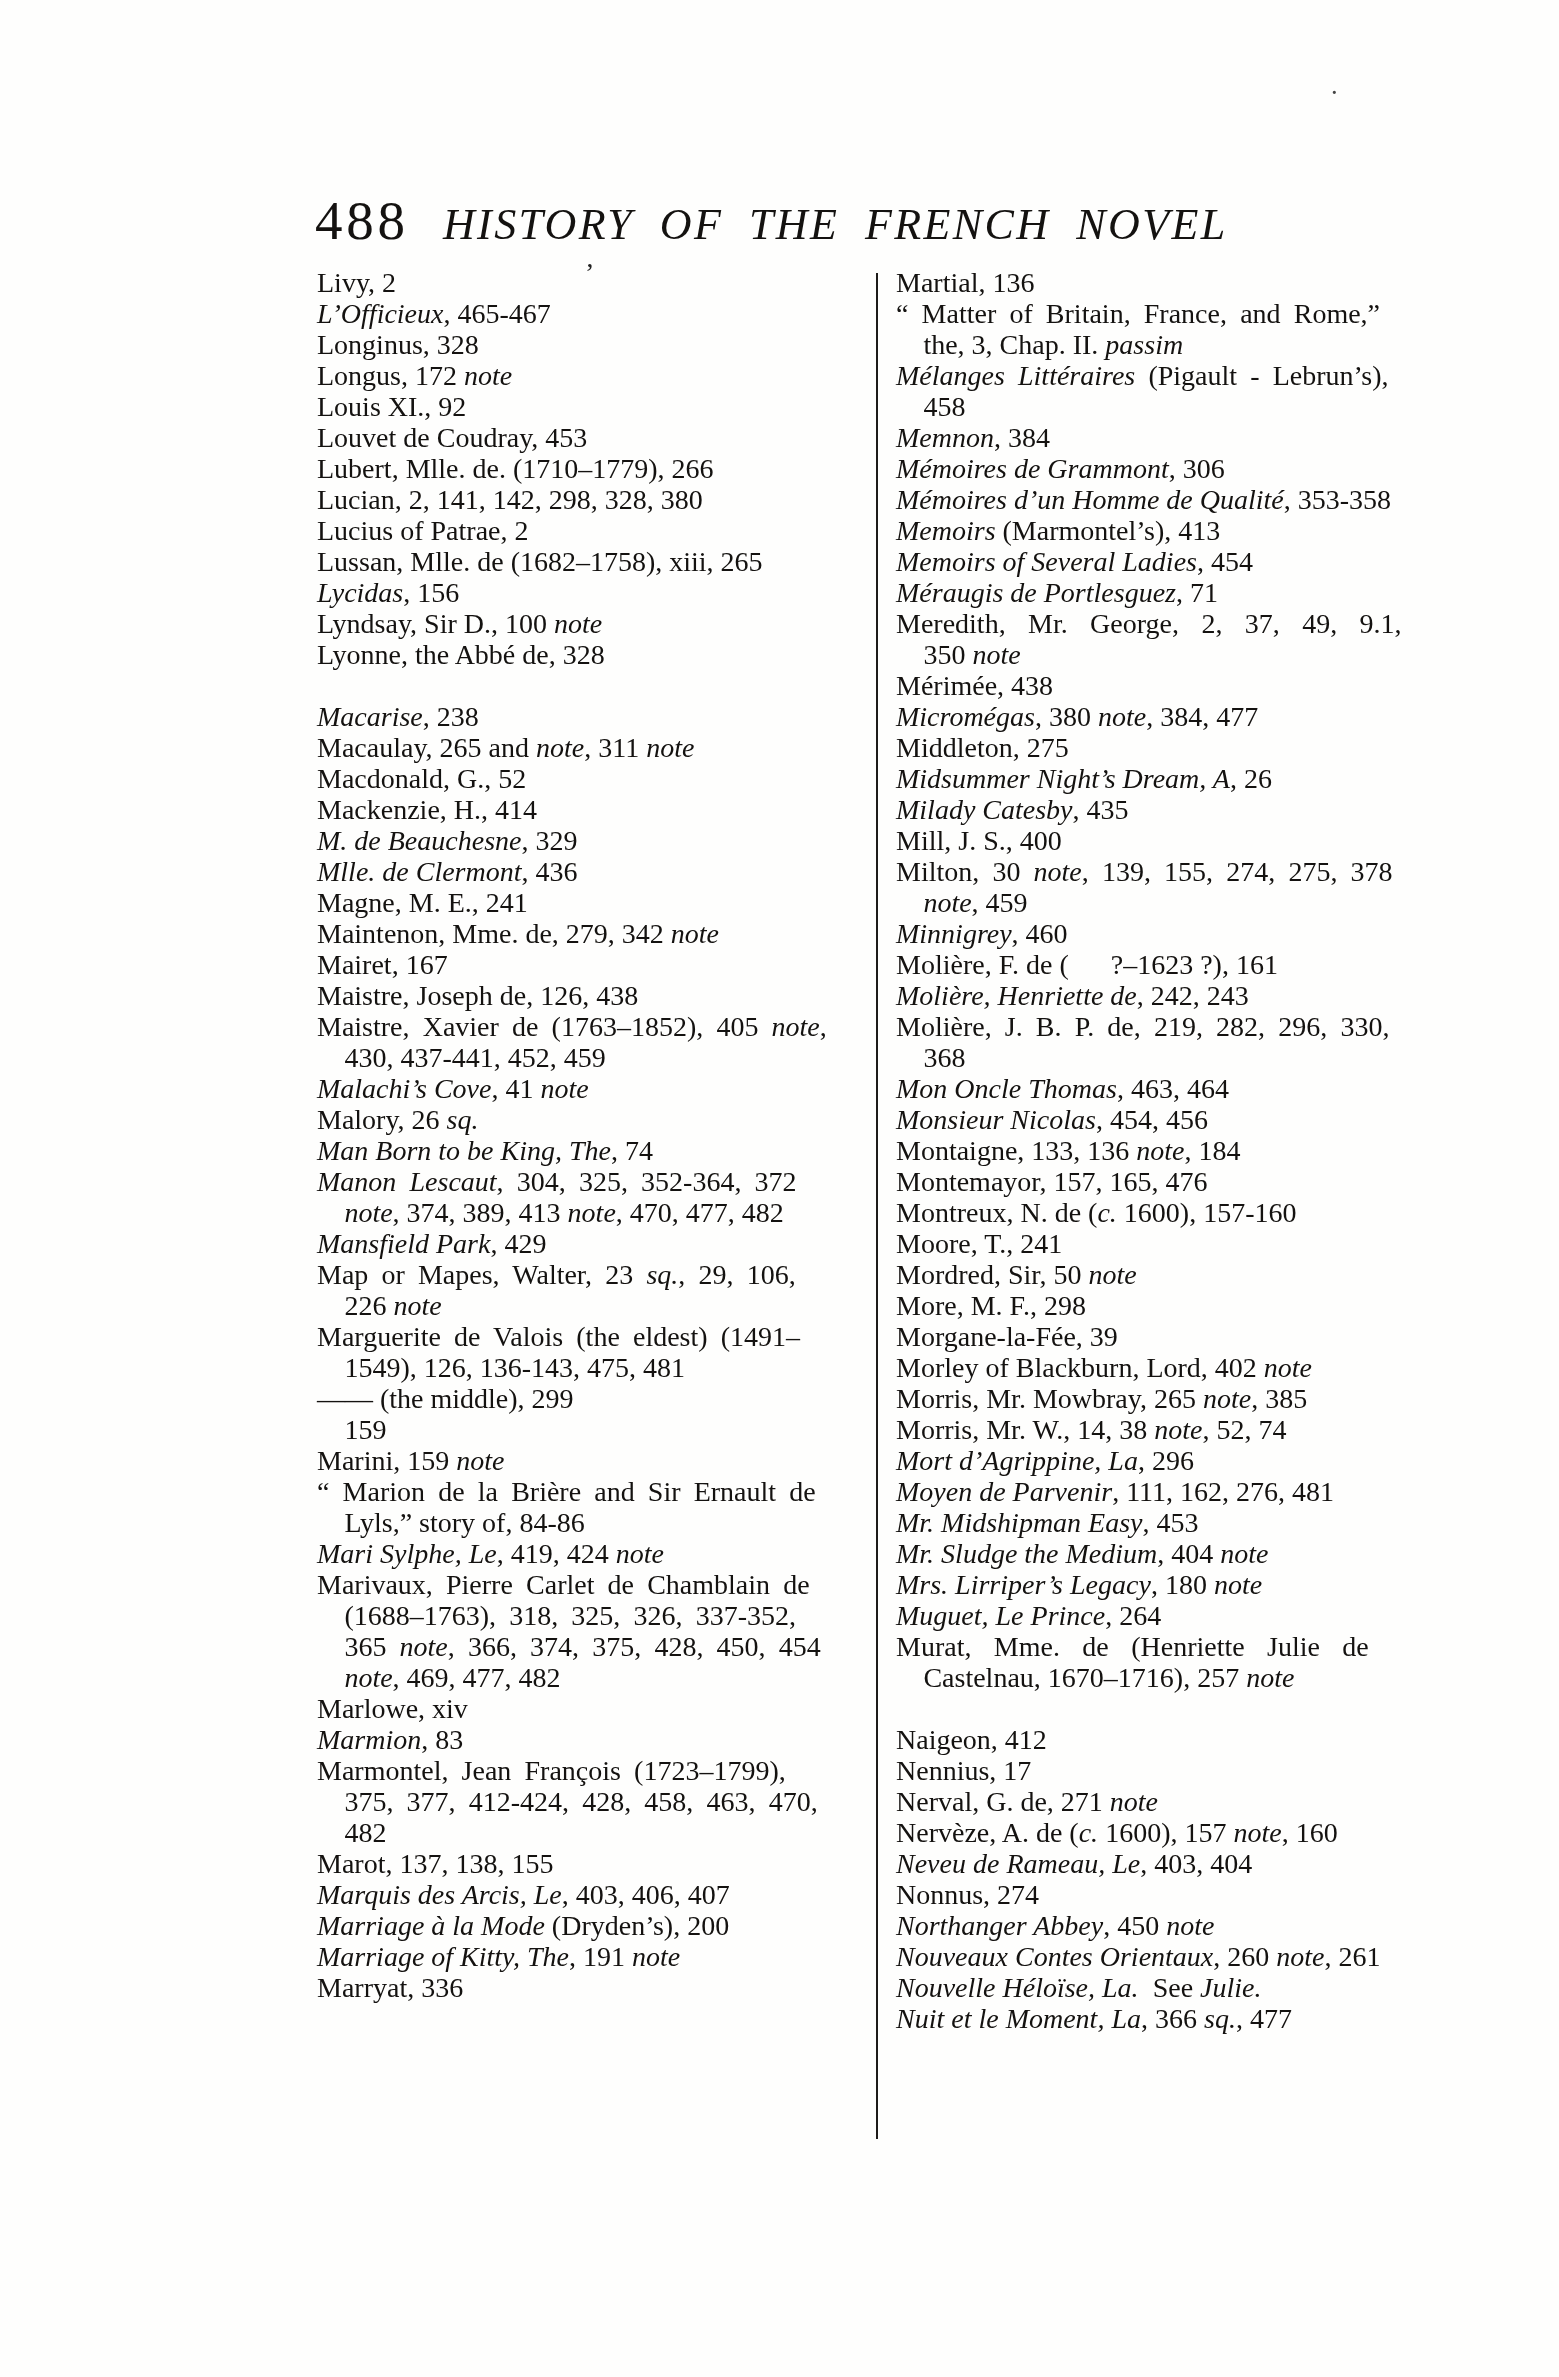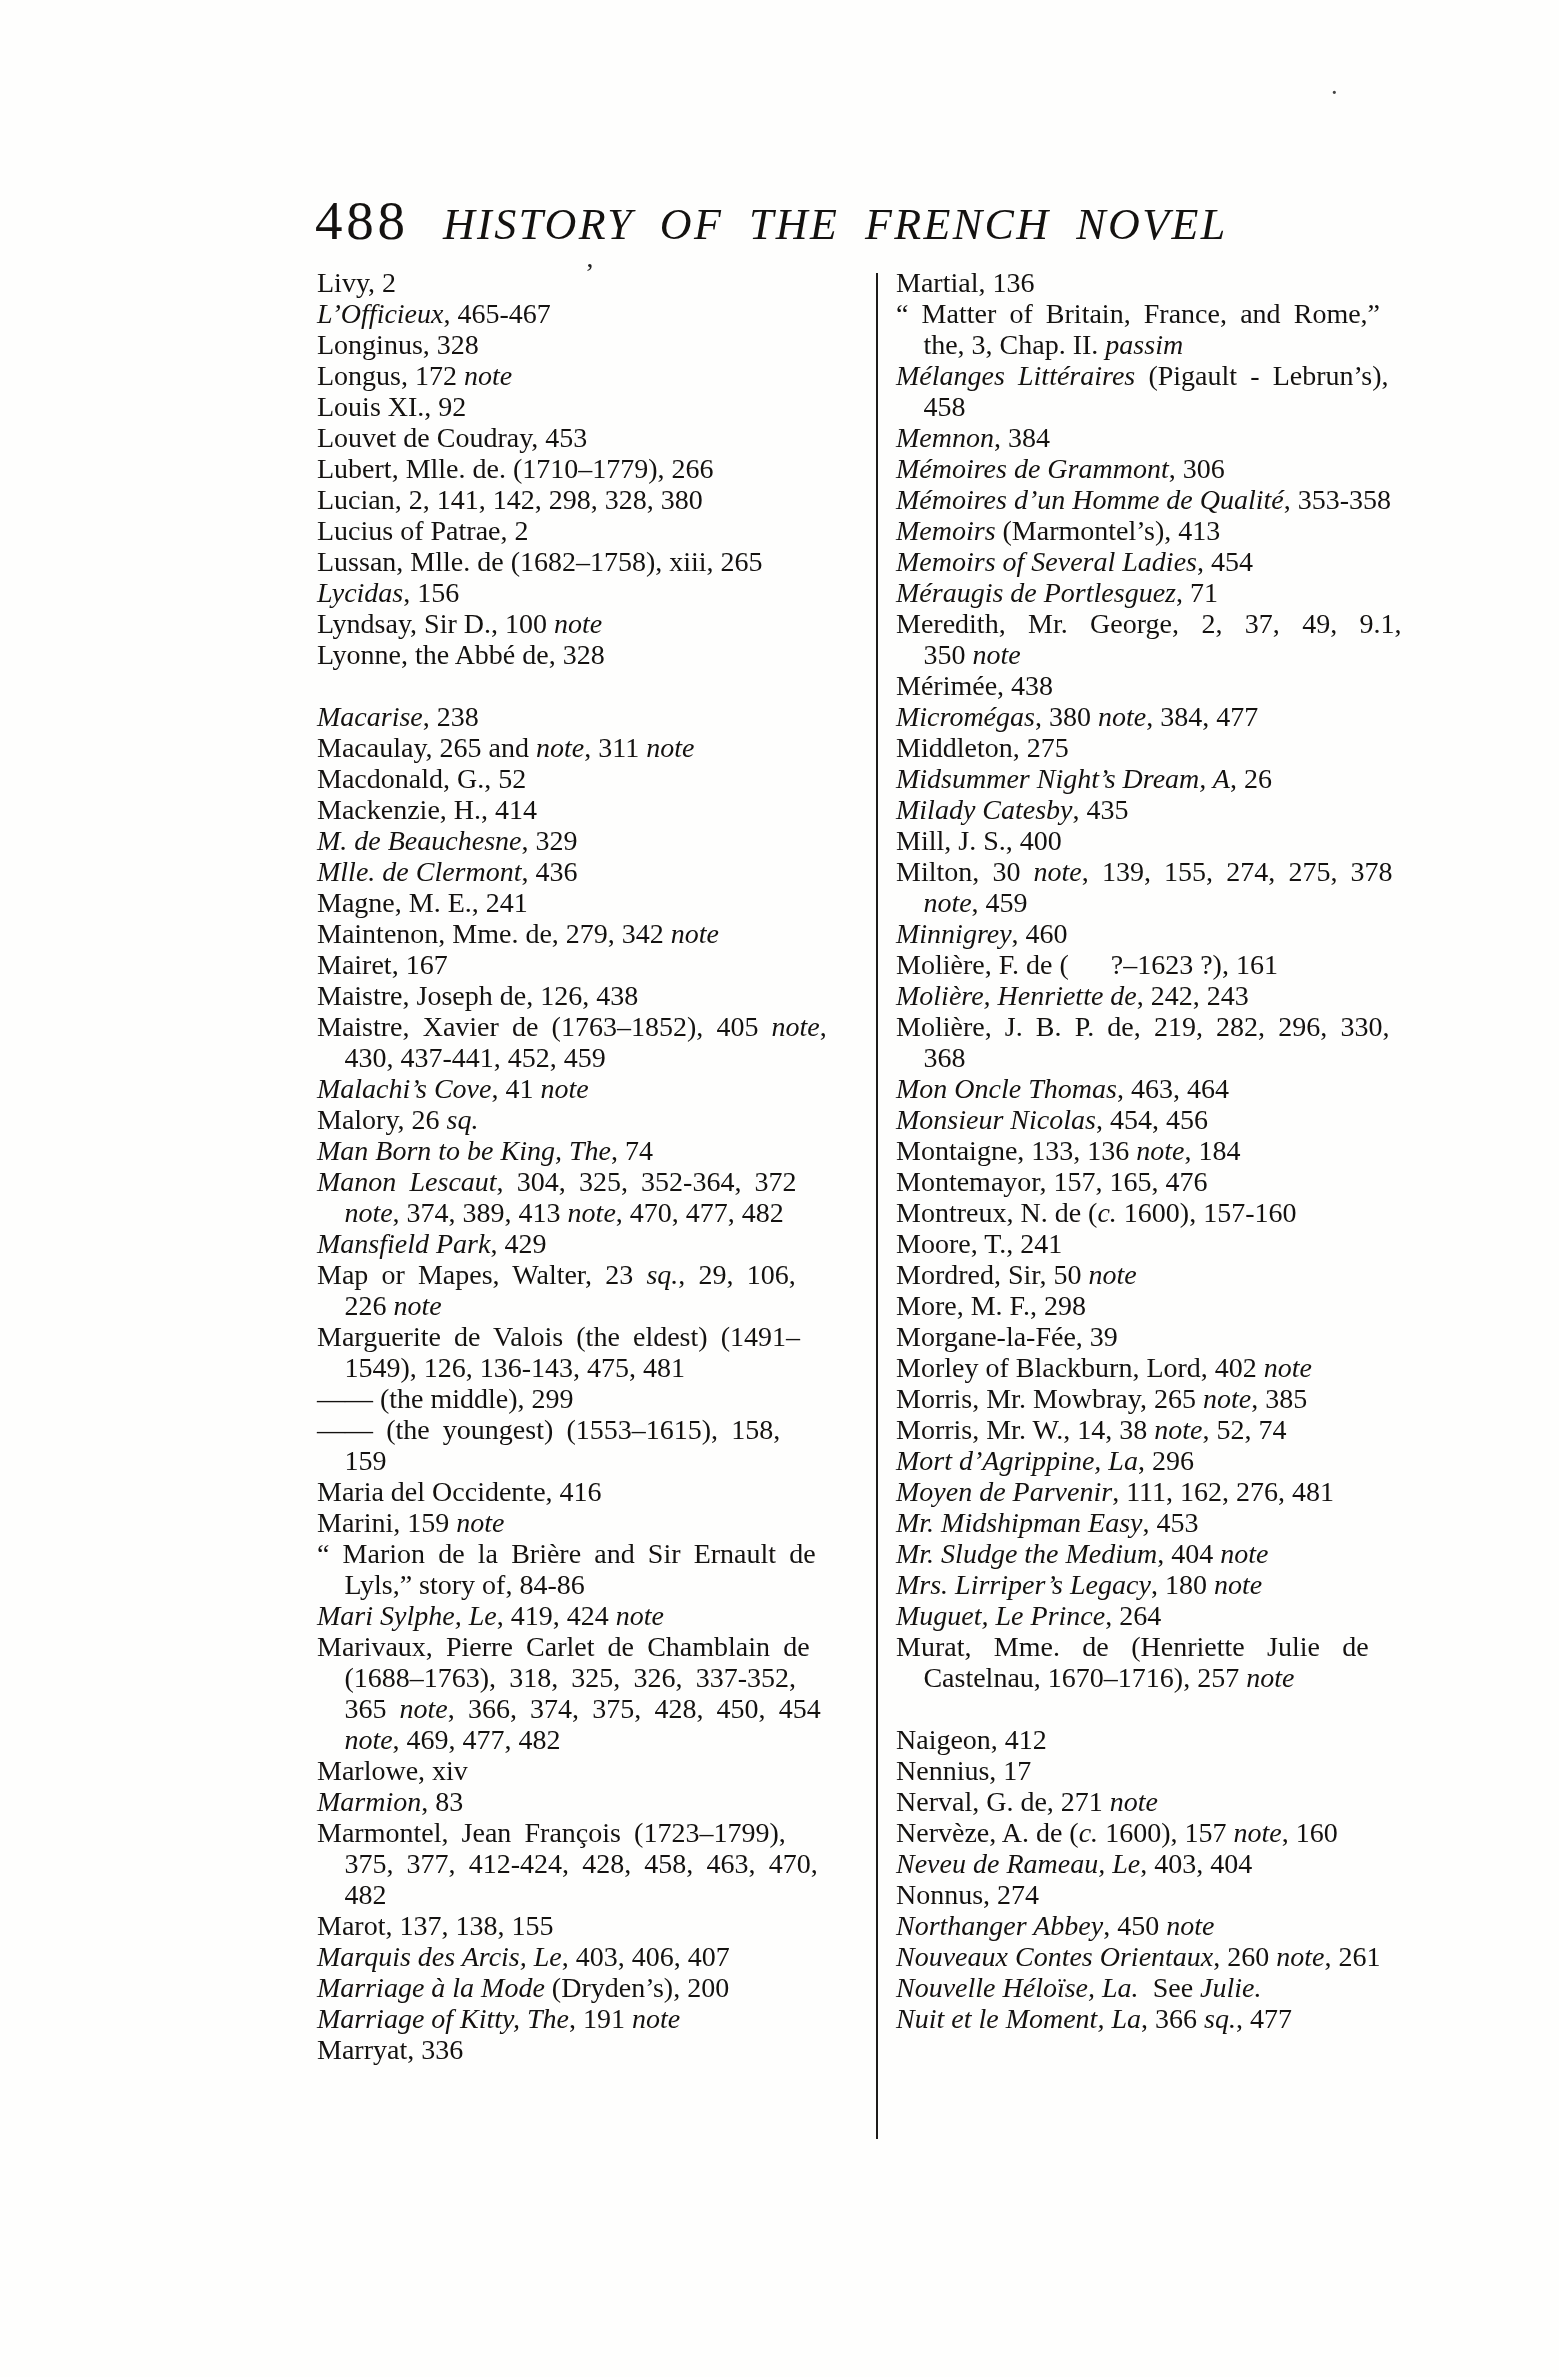--- a/index.html
+++ b/index.html
@@ -88,23 +88,21 @@
       <div class="line"><span class="rm">Malory, 26 </span><span class="it">sq.</span></div>
       <div class="line"><span class="it">Man Born to be King, The</span><span class="rm">, 74</span></div>
       <div class="line j1"><span class="it">Manon Lescaut</span><span class="rm">, 304, 325, 352-364, 372</span></div>
       <div class="line ind"><span class="it">note</span><span class="rm">, 374, 389, 413 </span><span class="it">note</span><span class="rm">, 470, 477, 482</span></div>
       <div class="line"><span class="it">Mansfield Park</span><span class="rm">, 429</span></div>
       <div class="line j1"><span class="rm">Map or Mapes, Walter, 23 </span><span class="it">sq.</span><span class="rm">, 29, 106,</span></div>
       <div class="line ind"><span class="rm">226 </span><span class="it">note</span></div>
       <div class="line j1"><span class="rm">Marguerite de Valois (the eldest) (1491–</span></div>
       <div class="line ind"><span class="rm">1549), 126, 136-143, 475, 481</span></div>
       <div class="line"><span class="rm">—— (the middle), 299</span></div>
-      <div class="line j1"><span class="rm">—— (the youngest) (1553–1615), 158,</span></div>
       <div class="line ind"><span class="rm">159</span></div>
-      <div class="line"><span class="rm">Maria del Occidente, 416</span></div>
       <div class="line"><span class="rm">Marini, 159 </span><span class="it">note</span></div>
       <div class="line j1"><span class="rm">“ Marion de la Brière and Sir Ernault de</span></div>
       <div class="line ind"><span class="rm">Lyls,” story of, 84-86</span></div>
       <div class="line"><span class="it">Mari Sylphe, Le</span><span class="rm">, 419, 424 </span><span class="it">note</span></div>
       <div class="line j1"><span class="rm">Marivaux, Pierre Carlet de Chamblain de</span></div>
       <div class="line ind j1"><span class="rm">(1688–1763), 318, 325, 326, 337-352,</span></div>
       <div class="line ind j1"><span class="rm">365 </span><span class="it">note</span><span class="rm">, 366, 374, 375, 428, 450, 454</span></div>
       <div class="line ind"><span class="it">note</span><span class="rm">, 469, 477, 482</span></div>
       <div class="line"><span class="rm">Marlowe, xiv</span></div>
       <div class="line"><span class="it">Marmion</span><span class="rm">, 83</span></div>

